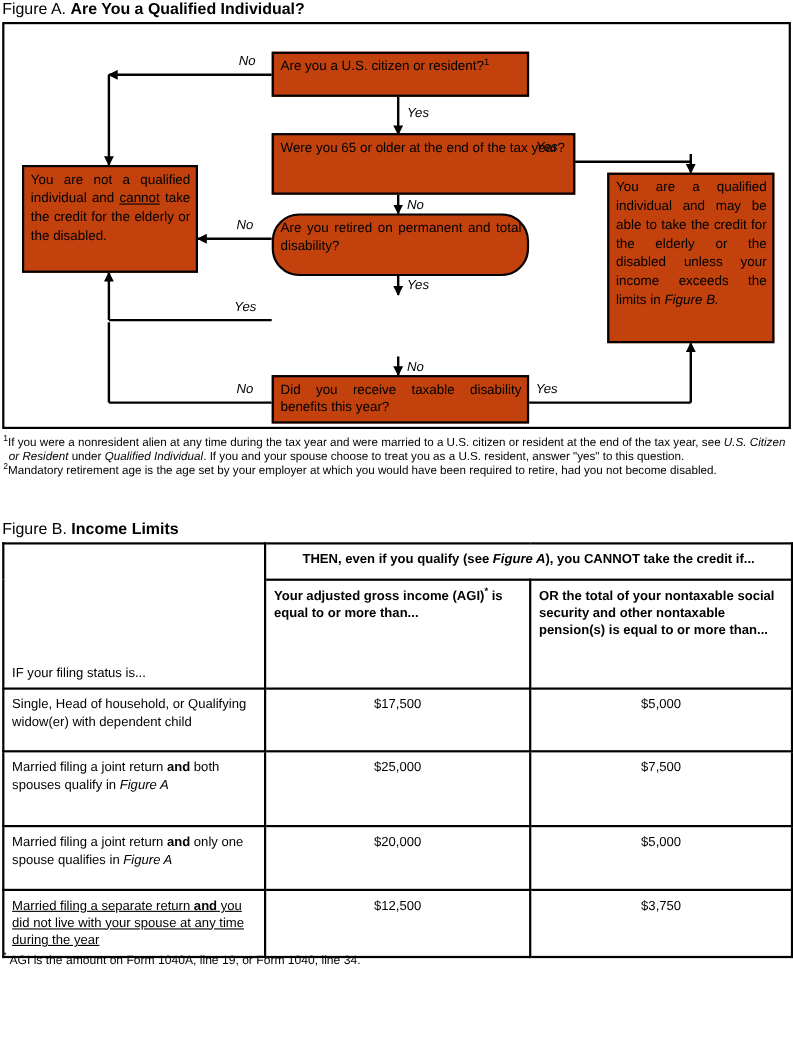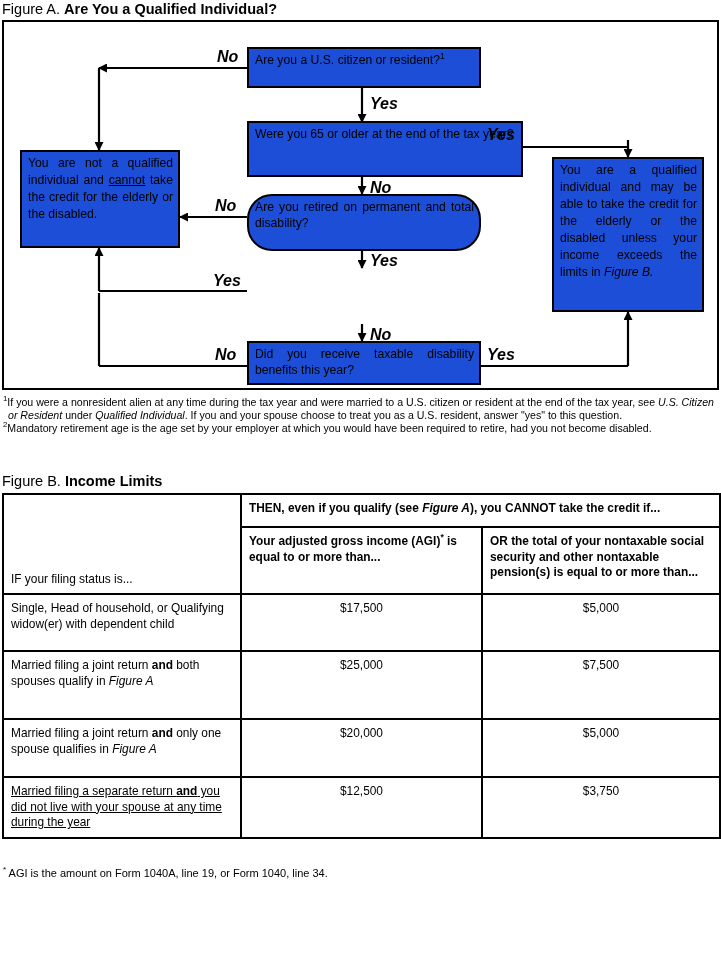--- a/index.html
+++ b/index.html
@@ -29,21 +29,21 @@
     position: absolute; left: 2px; top: 20px;
     width: 717px; height: 370px;
     border: 2px solid #000;
   }
   #figA-canvas { position: absolute; inset: 0; }
 
   
   .node {
     position: absolute;
     border: 2px solid #000;
-    background: #1d4ed8;
+    background: #c2410c;
     font-size: 12.2px;
     line-height: 16px;
     padding: 3px 5px 3px 6px;
     text-align: justify;
     text-align-last: left;
     z-index: 3;
   }
   .node.q { text-align: justify; }
   .node sup { font-size: 8.5px; vertical-align: super; line-height: 0; }
   .node u { text-decoration: underline; }
@@ -53,22 +53,22 @@
   #start-here {
     position: absolute; left: 300px; top: 26px;
     width: 130px; text-align: center;
     font-size: 12.5px; font-weight: bold; font-style: italic;
     z-index: 3;
   }
 
   
   .elabel {
     position: absolute;
-    font-size: 16px; font-style: italic;
-    z-index: 4; background: transparent; font-weight: bold;
+    font-size: 12px; font-style: italic;
+    z-index: 4; background: transparent;
   }
 
   
   #figA-notes {
     position: absolute; left: 3px; top: 396px;
     width: 716px;
     font-size: 10.6px; line-height: 13.2px;
   }
   #figA-notes p { margin: 0; text-indent: -5px; padding-left: 5px; }
   #figA-notes sup { font-size: 7.8px; vertical-align: super; line-height: 0; }
@@ -210,24 +210,24 @@
 </div>
 
 <table id="figB-table">
   <colgroup>
     <col class="col1">
       <col class="col2">
       <col class="col3">
   </colgroup>
   <tbody>
     <tr>
-      <td rowspan="2" class="status vmid" style="height:100px;border-radius:13px;">
+      <td rowspan="2" class="status vmid" style="height:132px;border-radius:13px;">
         <span>IF your filing status is...</span>
       </td>
-      <td colspan="2" class="hdr" style="height:33px;">
+      <td colspan="2" class="hdr" style="height:33px;text-align:center;">
         <span>THEN, even if you qualify (see </span><i>Figure A</i><span>), you CANNOT take the credit if...</span>
       </td>
     </tr>
     <tr>
       <td class="hdr">
         <span>Your adjusted gross income (AGI)</span><sup>*</sup><span> is equal to or more than...</span>
       </td>
       <td class="hdr">
         <span>OR the total of your nontaxable social security and other nontaxable pension(s) is equal to or more than...</span>
       </td>

